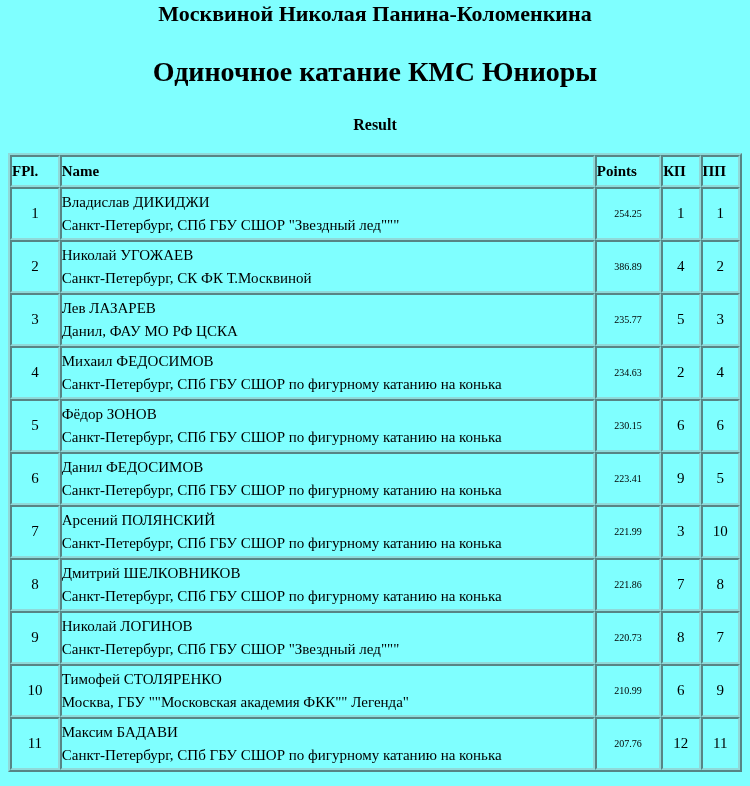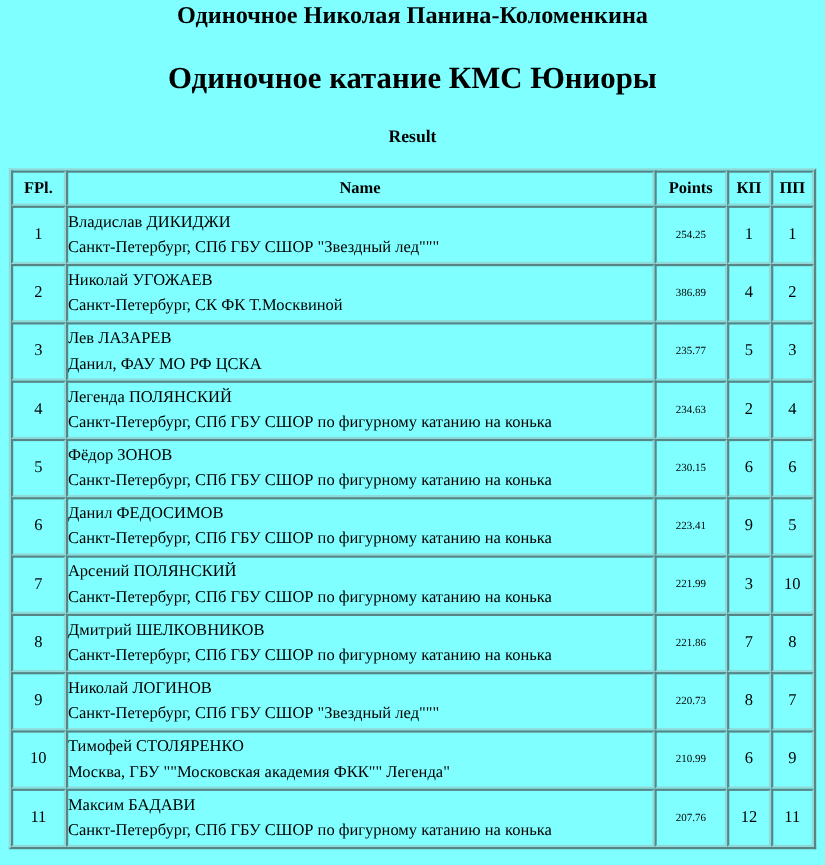--- a/index.html
+++ b/index.html
@@ -72,21 +72,21 @@
   
   col.c-rank   { width: 48px; }
   col.c-name   { width: 516px; }
   col.c-points { width: 64px; }
   col.c-kp     { width: 38px; }
   col.c-pp     { width: 38px; }
 
   thead th {
     font-size: 15px;
     font-weight: bold;
-    text-align: center;
+    text-align: left;
     height: 28px;
     line-height: 28px;
     vertical-align: middle;
   }
 
   tbody td {
     height: 49px;
     vertical-align: middle;
     font-size: 15px;
   }
@@ -120,21 +120,21 @@
     white-space: nowrap;
     overflow: hidden;
     text-overflow: clip;
   }
 </style>
 </head>
 <body>
 
 <div class="page">
 
-  <h1 class="event-title">Одиночное Николая Панина-Коломенкина</h1>
+  <h1 class="event-title">Москвиной Николая Панина-Коломенкина</h1>
 
   <h2 class="discipline-title">Одиночное катание КМС Юниоры</h2>
 
   <h3 class="result-title">Result</h3>
 
   <div class="table-wrap">
     <table class="results">
       <colgroup>
         <col class="c-rank">
         <col class="c-name">
@@ -178,21 +178,21 @@
               <span class="skater-name">Лев ЛАЗАРЕВ</span>
               <span class="skater-club">Данил, ФАУ МО РФ ЦСКА</span>
             </td>
             <td class="points">235.77</td>
             <td class="kp">5</td>
             <td class="pp">3</td>
           </tr>
           <tr>
             <td class="rank">4</td>
             <td class="name">
-              <span class="skater-name">Легенда ПОЛЯНСКИЙ</span>
+              <span class="skater-name">Михаил ФЕДОСИМОВ</span>
               <span class="skater-club">Санкт-Петербург, СПб ГБУ СШОР по фигурному катанию на конька</span>
             </td>
             <td class="points">234.63</td>
             <td class="kp">2</td>
             <td class="pp">4</td>
           </tr>
           <tr>
             <td class="rank">5</td>
             <td class="name">
               <span class="skater-name">Фёдор ЗОНОВ</span>

